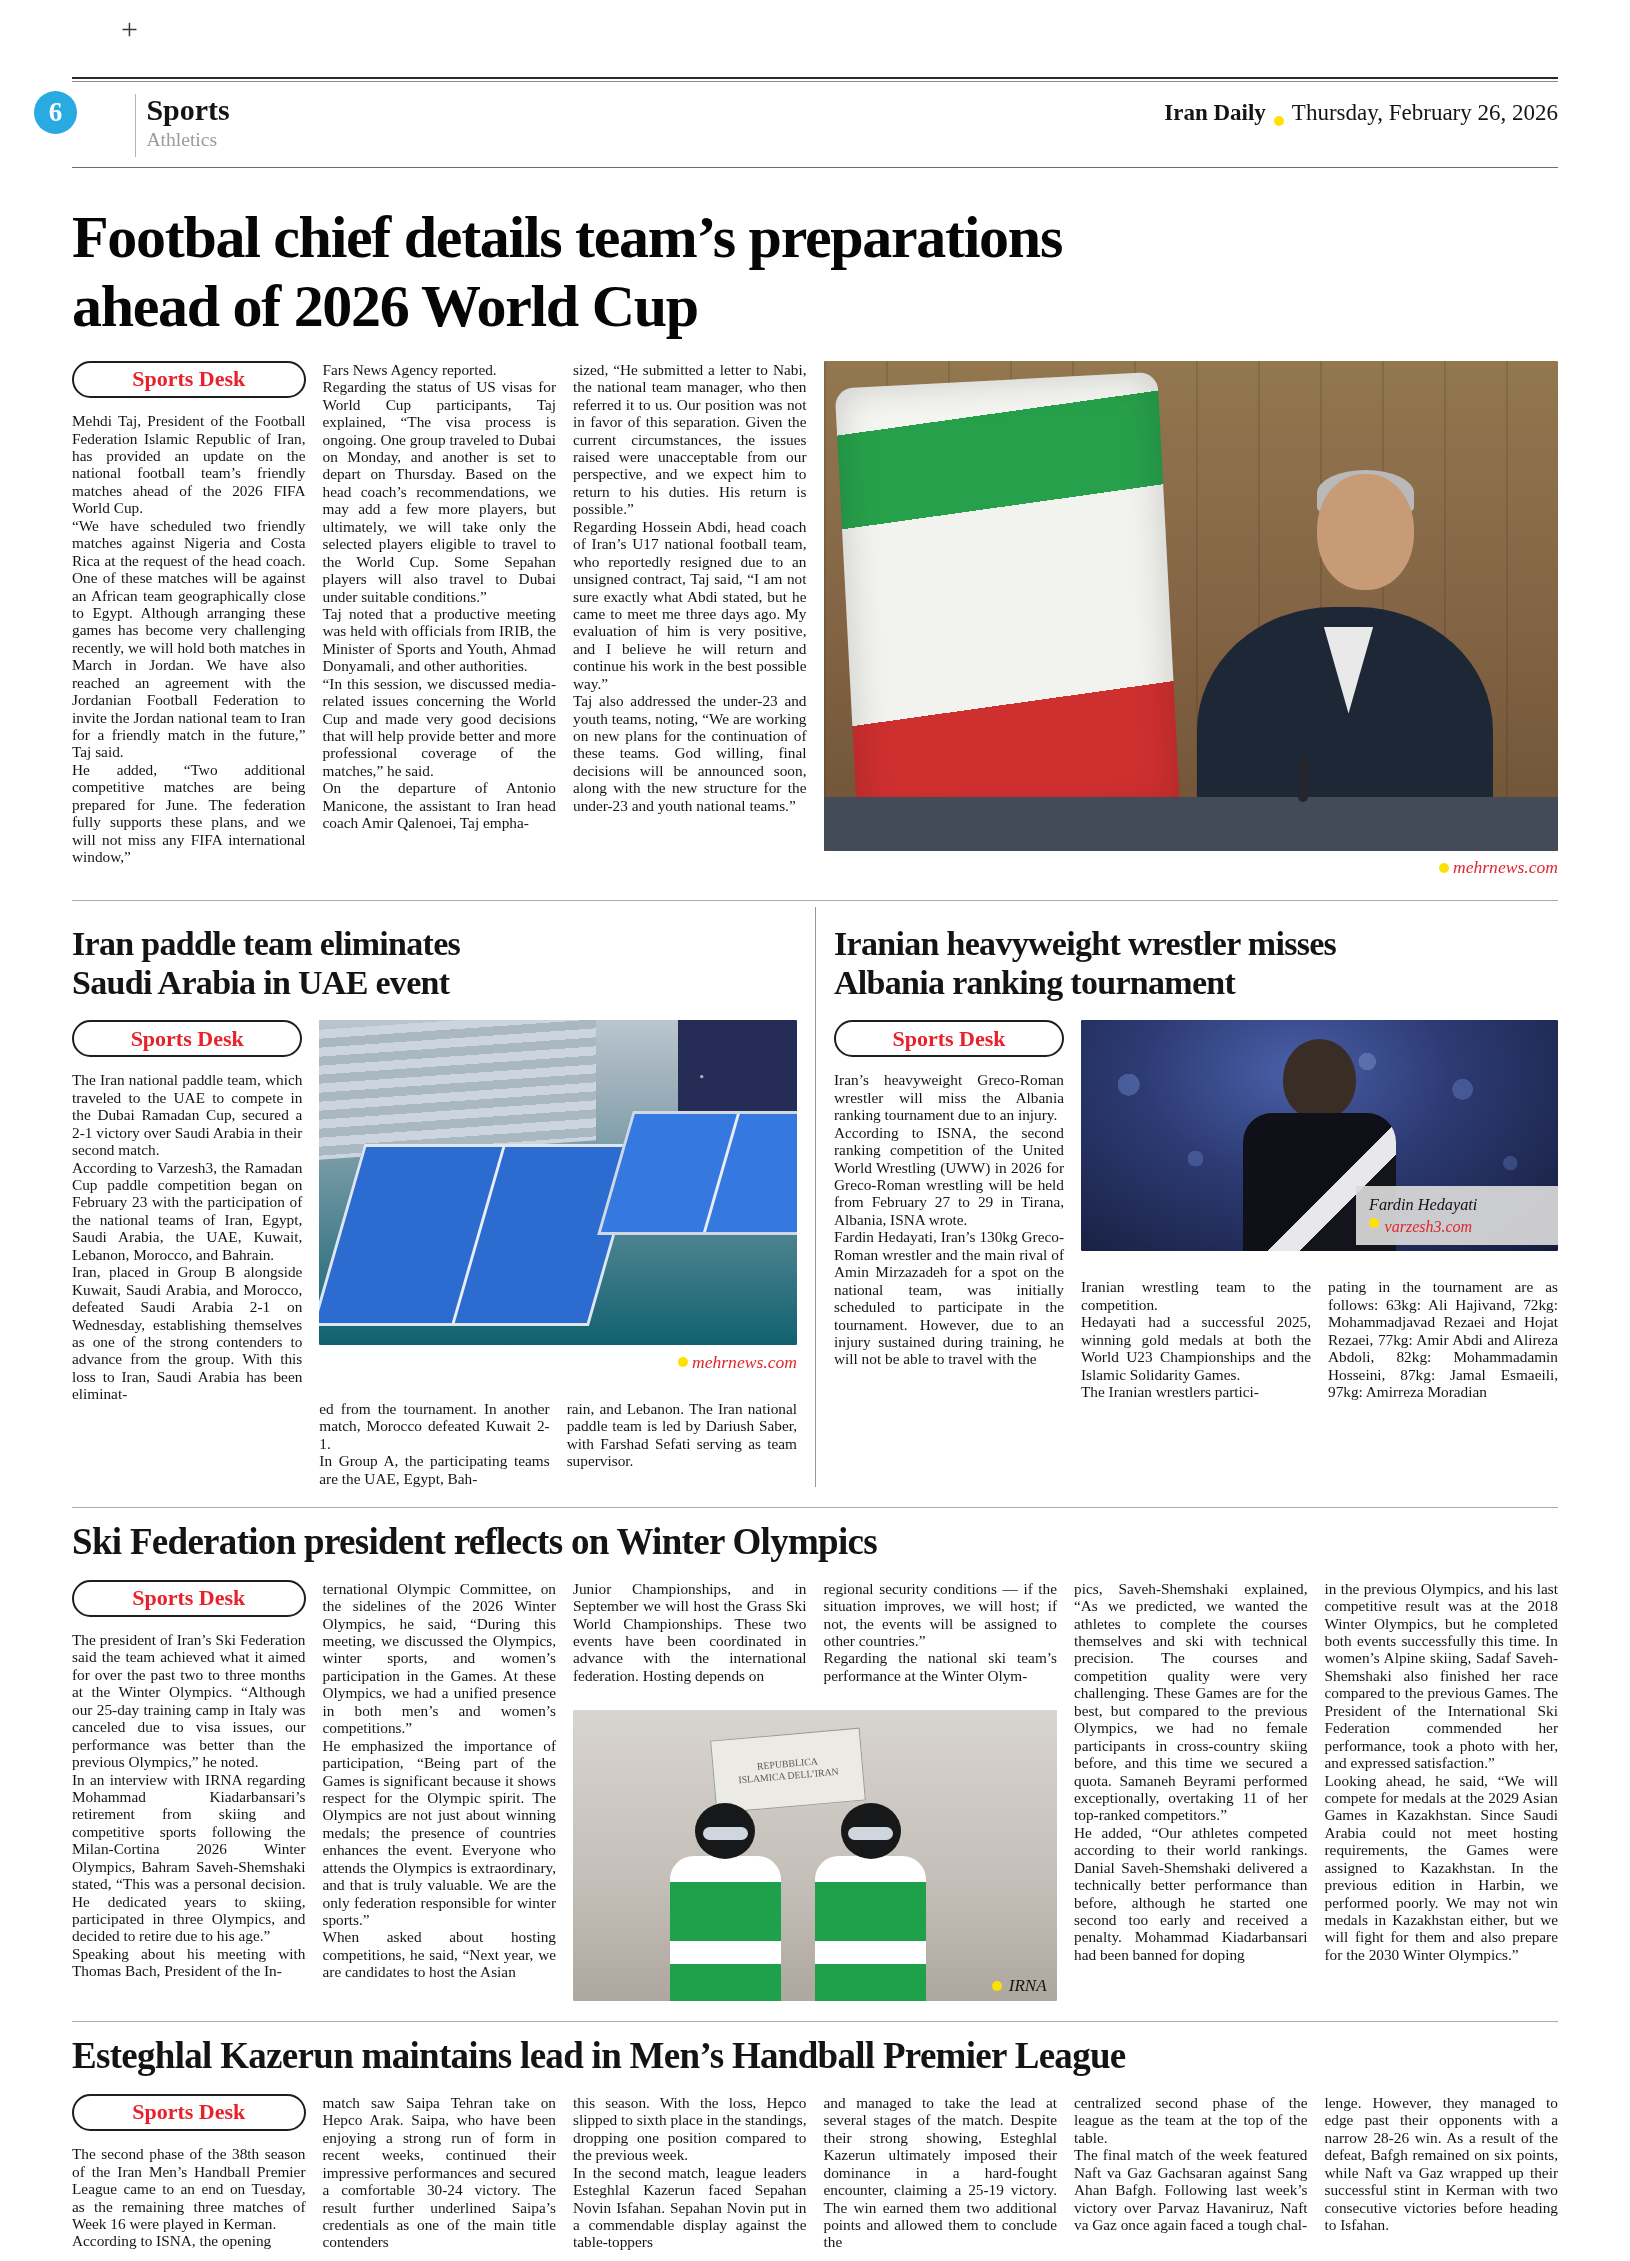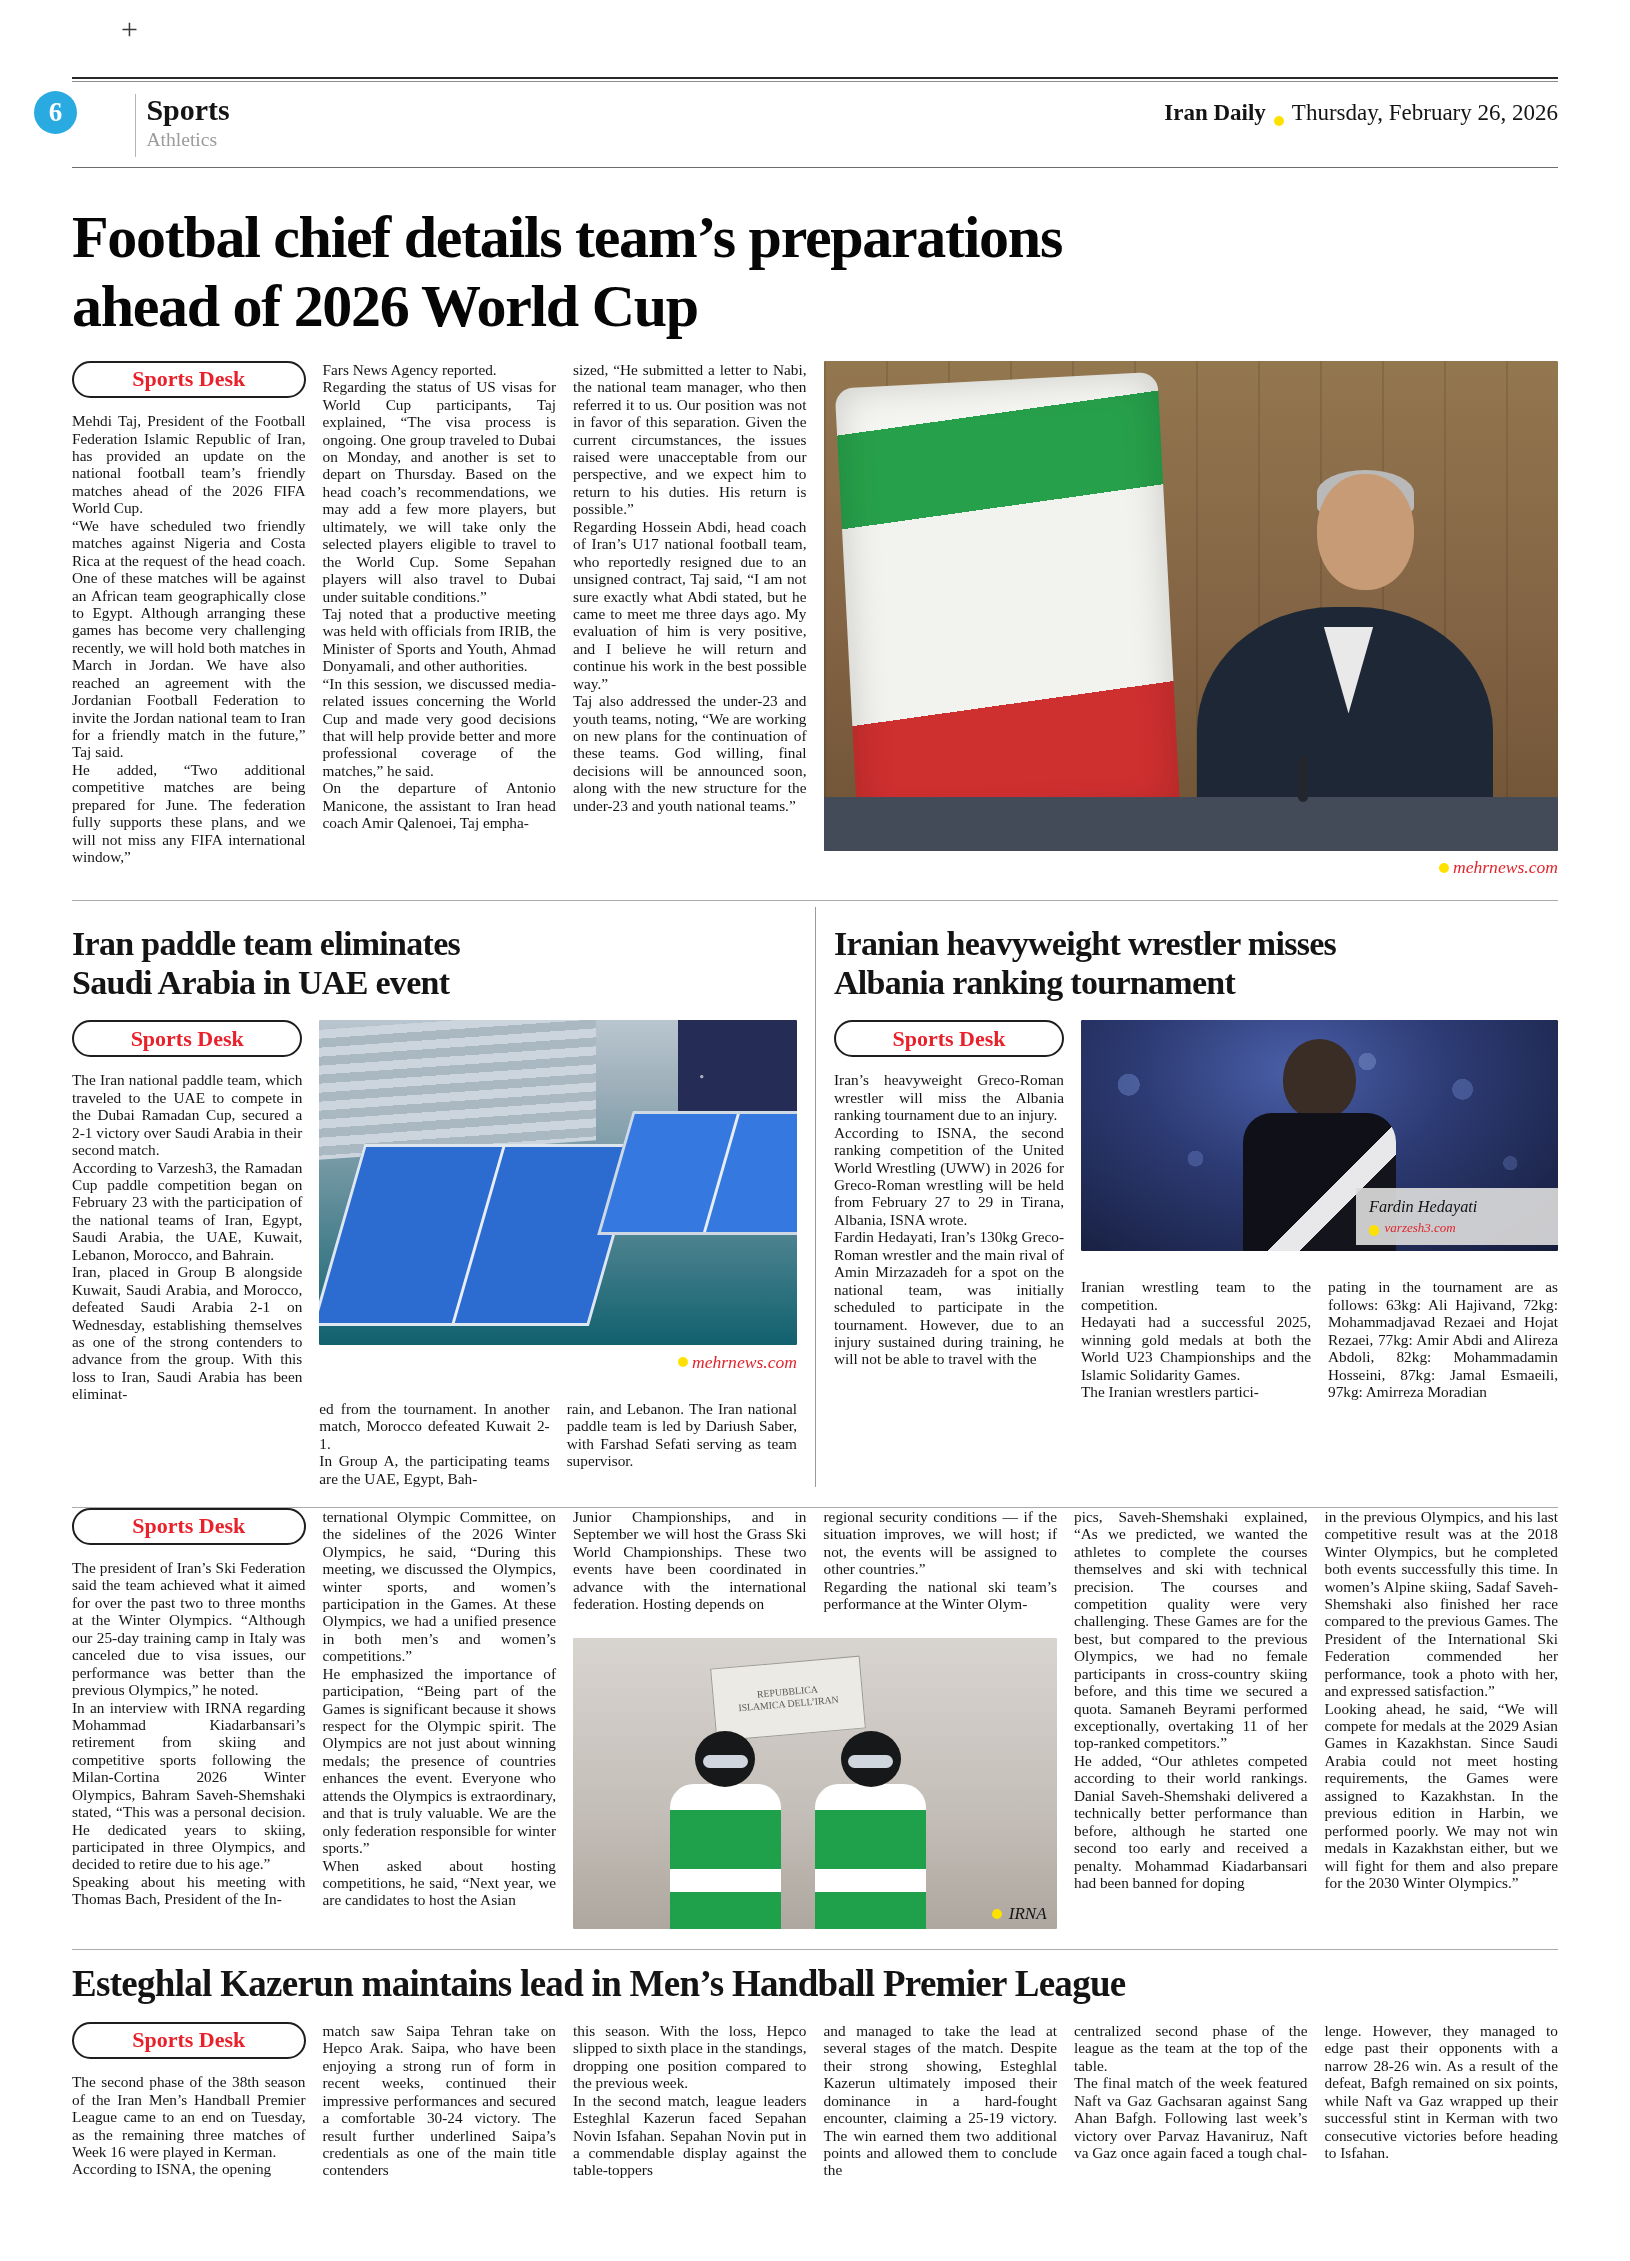--- a/index.html
+++ b/index.html
@@ -95,21 +95,21 @@
       radial-gradient(circle 13px at 24% 60%, rgba(130,160,235,.28) 0 60%, transparent 62%),
       radial-gradient(circle 17px at 80% 30%, rgba(130,160,235,.30) 0 60%, transparent 62%),
       radial-gradient(circle 11.7px at 90% 62%, rgba(130,160,235,.25) 0 60%, transparent 62%),
       radial-gradient(circle 14.3px at 60% 18%, rgba(160,185,240,.30) 0 60%, transparent 62%); }
   .w-fig { position:absolute; left:34%; top:8%; width:32%; height:92%; }
   .w-head { width:73px; height:80px; margin:0 auto; background:#3a2d26; border-radius:50% 50% 46% 46%; }
   .w-torso { margin-top:-5.2px; height:75%; border-radius:29px 29px 0 0;
              background:linear-gradient(135deg,#101019 0 52%, #e8e8ea 52% 62%, #14141d 62% 100%); }
   .caption-box { position:absolute; right:0; bottom:6.5px; width:202px; background:rgba(218,218,218,.92); padding:9px 13px; }
   .caption-name { font-size:16.3px; font-style:italic; color:#111; }
-  .caption-site { display:flex; align-items:flex-end; gap:5.2px; font-size:13px; font-style:italic; color:#e0262c; margin-top:2.6px; }
+  .caption-site { display:flex; align-items:flex-start; gap:5.2px; font-size:16px; font-style:italic; color:#e0262c; margin-top:2.6px; }
 
   #ph-ski { height:291px; background:linear-gradient(180deg,#d8d4cf 0%,#c4beb8 60%,#ada79f 100%); }
   .placard { position:absolute; left:29%; top:8%; width:31%; height:25%; background:#eceae4; border:1.3px solid #9b9b93;
              transform:rotate(-5deg); display:flex; align-items:center; justify-content:center; text-align:center;
              font-size:9.8px; color:#5a5a55; white-space:pre-line; line-height:1.25; padding:3.9px; }
   .skier { position:absolute; bottom:-4%; width:23%; height:72%; }
   .skier-1 { left:20%; } .skier-2 { left:50%; }
   .s-head { width:60px; height:56px; margin:0 auto; background:#17181a; border-radius:50%; position:relative; }
   .s-goggles { position:absolute; left:12%; top:42%; width:76%; height:24%; background:#cfd6de; border-radius:6.5px; }
   .s-body { margin-top:-3.9px; height:78%; border-radius:23.5px 23.5px 7.8px 7.8px;
@@ -273,20 +273,21 @@
           <div class="body cont-col">
               <p>pating in the tournament are as follows: 63kg: Ali Hajivand, 72kg: Mohammadjavad Rezaei and Hojat Rezaei, 77kg: Amir Abdi and Alireza Abdoli, 82kg: Mohammadamin Hosseini, 87kg: Jamal Esmaeili, 97kg: Amirreza Moradian</p>
             </div>
         </div>
       </div>
 
     </div>
 
     <div class="rule-thin" style="margin-top:19.6px;"></div>
 
+    <h3 class="headline">Ski Federation president reflects on Winter Olympics</h3>
 
     <div class="grid6">
       <div class="body span-rows">
         <div class="badge">
             <span>Sports Desk</span>
           </div>
         <div>
             <p>The president of Iran’s Ski Federation said the team achieved what it aimed for over the past two to three months at the Winter Olympics. “Although our 25-day training camp in Italy was canceled due to visa issues, our performance was better than the previous Olympics,” he noted.</p>
             <p>In an interview with IRNA regarding Mohammad Kiadarbansari’s retirement from skiing and competitive sports following the Milan-Cortina 2026 Winter Olympics, Bahram Saveh-Shemshaki stated, “This was a personal decision. He dedicated years to skiing, participated in three Olympics, and decided to retire due to his age.”</p>
             <p>Speaking about his meeting with Thomas Bach, President of the In-</p>

